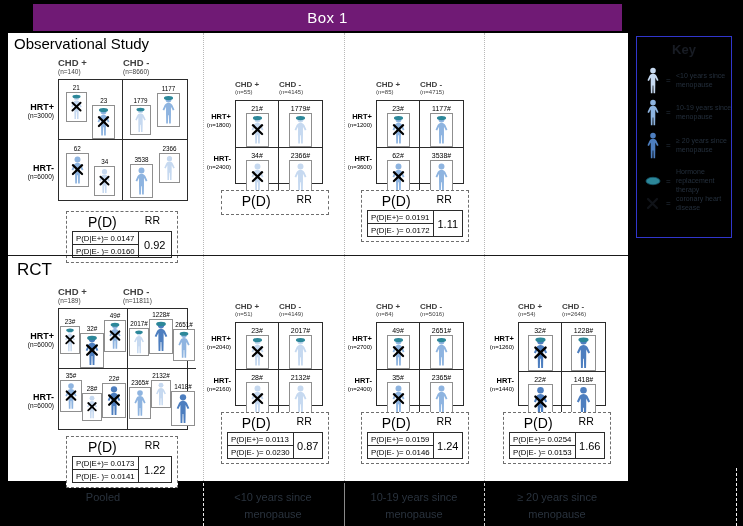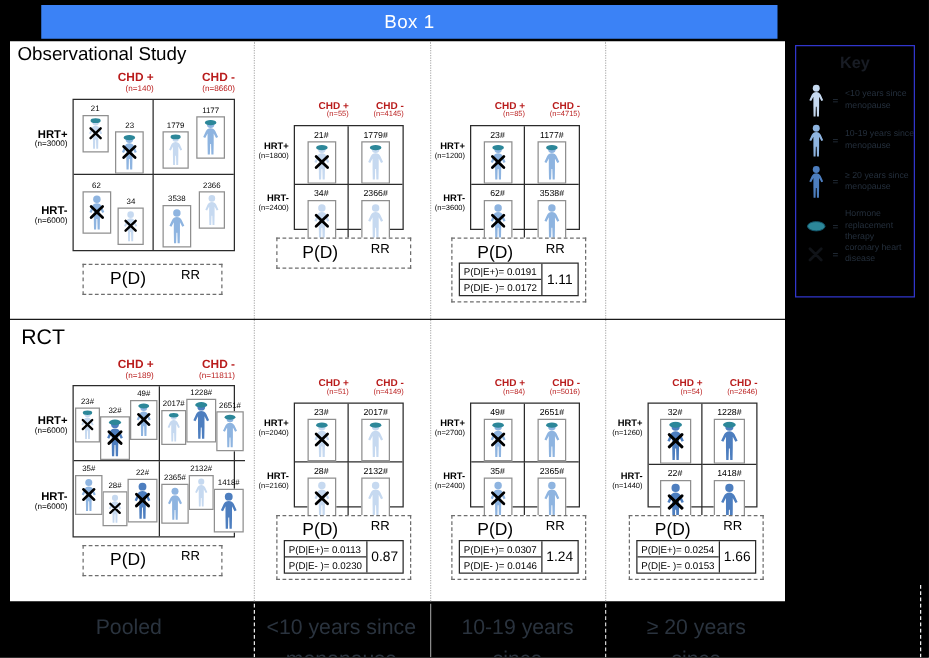--- a/index.html
+++ b/index.html
@@ -1,18 +1,18 @@
 <!DOCTYPE html>
 <html><head>
 <meta charset="utf-8">
 <style>
   *{margin:0;padding:0;box-sizing:border-box}
   html,body{background:#000}
   .stage{position:relative;width:743px;height:526px;background:#000;font-family:"Liberation Sans",sans-serif;overflow:hidden}
-  .titlebar{position:absolute;left:33px;top:4px;width:589px;height:27px;background:#3b82f6;display:flex;align-items:center;justify-content:center}
+  .titlebar{position:absolute;left:33px;top:4px;width:589px;height:27px;background:#701a75;display:flex;align-items:center;justify-content:center}
   .titlebar span{color:#fff;font-size:15px;letter-spacing:.4px}
   .main{position:absolute;left:8px;top:33px;width:620px;height:448px;background:#fff}
   .hdiv{position:absolute;left:0;top:222px;width:620px;height:1px;background:#1a1a1a}
   .vdot{position:absolute;top:0;height:448px;width:0;border-left:1px dotted #b8b8b8}
   .section{position:absolute;left:0;width:620px}
   #sec0{top:0;height:222px}
   #sec1{top:223px;height:225px}
   .sec-title{position:absolute;color:#000}
   #sec0 .sec-title{left:6px;top:2px;font-size:15px}
   #sec1 .sec-title{left:9px;top:4px;font-size:17px}
@@ -21,21 +21,21 @@
   .gc{display:flex;align-items:flex-start;padding-top:2px}
   .gc.c0{border-right:1.2px solid #2b2b2b}
   .gc.r0{border-bottom:1.2px solid #2b2b2b}
   .gc.multi{justify-content:space-evenly;padding-left:1px;padding-right:1px}
   .gc.one{justify-content:center;padding-top:4px}
   .fig{display:flex;flex-direction:column;align-items:center}
   .cnt{color:#000;margin-bottom:1px;white-space:nowrap}
   .pp .cnt{font-size:6.3px}
   .ps .cnt{font-size:7px}
   .fbox{border:1px solid #8f8f8f;padding:1px 2px;background:#fff;display:flex;align-items:flex-end;justify-content:center}
-  .colhead{position:absolute;text-align:right;color:#b91c1c}
+  .colhead{position:absolute;text-align:left;color:#404040}
   .colhead .cl{font-weight:600}
   .pp .colhead .cl{font-size:9.5px}
   .pp .colhead .cn{font-size:6.5px}
   .ps .colhead .cl{font-size:8px}
   .ps .colhead .cn{font-size:6px}
   .rowlab{position:absolute;text-align:right;color:#000;line-height:1.15}
   .pp .rowlab .rl{font-size:9px;font-weight:600}
   .pp .rowlab .rn{font-size:6.5px}
   .ps .rowlab .rl{font-size:7.5px;font-weight:600}
   .ps .rowlab .rn{font-size:6px}
@@ -47,21 +47,21 @@
   .pdt-left{flex:1.55;border-right:1.2px solid #2b2b2b}
   .pdt-row{font-size:7.8px;padding:1.5px 3px;white-space:nowrap;color:#000}
   .pdt-row.first{border-bottom:1.1px solid #2b2b2b}
   .pdt-rr{flex:1;display:flex;align-items:center;justify-content:center;font-size:11px;color:#000}
   .legend{position:absolute;left:636px;top:36px;width:96px;height:202px;border:1.5px solid #3136cc;background:#000}
   .legend-title{position:absolute;top:5px;left:0;right:0;text-align:center;font-size:13px;font-weight:bold;color:#181c24}
   .litem{position:absolute;left:5px;display:flex;align-items:center;gap:3px}
   .l-ic{width:21px;display:flex;justify-content:center;align-items:center}
   .l-eq{font-size:8px;color:#293442;width:7px}
   .l-tx{font-size:7px;line-height:1.25;color:#242f3c;width:58px}
-  .fcap{position:absolute;text-align:center;font-size:17px;line-height:1.5;color:#2a333e;transform:translateX(-50%)}
+  .fcap{position:absolute;text-align:center;font-size:11px;line-height:1.5;color:#2a333e;transform:translateX(-50%)}
   .vsep{position:absolute;top:483px;height:43px;width:0}
   .vsep.s0{left:203px;border-left:1px dashed #e8e8e8}
   .vsep.s1{left:344px;border-left:1px solid #8a8a8a}
   .vsep.s2{left:484px;border-left:1px dashed #cfcfcf}
   .vsep.s3{left:736px;top:468px;height:58px;border-left:1px dashed #f0f0f0}
 </style>
 </head>
 <body>
 
 <div class="stage">
@@ -179,20 +179,27 @@
                   </svg>
                 </div>
               </div>
             </div>
           </div>
           <div class="pdt" style="left: 58px; top: 178px; width: 112px;">
             <div class="pdt-head">
               <div class="ph">P(D)</div>
               <div class="rh">RR</div>
             </div>
+            <div class="pdt-body">
+              <div class="pdt-left">
+                <div class="pdt-row first">P(D|E+)= 0.0147</div>
+                <div class="pdt-row">P(D|E- )= 0.0160</div>
+              </div>
+              <div class="pdt-rr">0.92</div>
+            </div>
           </div>
         </div>
         <div class="panel ps" style="left: 195px; width: 141px;">
           <div class="colhead" style="left: 32px; width: 44px; top: 47px;">
             <div class="cl">CHD +</div>
             <div class="cn">(n=55)</div>
           </div>
           <div class="colhead" style="left: 76px; width: 44px; top: 47px;">
             <div class="cl">CHD -</div>
             <div class="cn">(n=4145)</div>
@@ -492,20 +499,27 @@
                   </svg>
                 </div>
               </div>
             </div>
           </div>
           <div class="pdt" style="left: 58px; top: 180px; width: 112px;">
             <div class="pdt-head">
               <div class="ph">P(D)</div>
               <div class="rh">RR</div>
             </div>
+            <div class="pdt-body">
+              <div class="pdt-left">
+                <div class="pdt-row first">P(D|E+)= 0.0173</div>
+                <div class="pdt-row">P(D|E- )= 0.0141</div>
+              </div>
+              <div class="pdt-rr">1.22</div>
+            </div>
           </div>
         </div>
         <div class="panel ps" style="left: 195px; width: 141px;">
           <div class="colhead" style="left: 32px; width: 44px; top: 46px;">
             <div class="cl">CHD +</div>
             <div class="cn">(n=51)</div>
           </div>
           <div class="colhead" style="left: 76px; width: 44px; top: 46px;">
             <div class="cl">CHD -</div>
             <div class="cn">(n=4149)</div>
@@ -649,21 +663,21 @@
               </div>
             </div>
           </div>
           <div class="pdt" style="left: 17px; top: 156px; width: 108px;">
             <div class="pdt-head">
               <div class="ph">P(D)</div>
               <div class="rh">RR</div>
             </div>
             <div class="pdt-body">
               <div class="pdt-left">
-                <div class="pdt-row first">P(D|E+)= 0.0307</div>
+                <div class="pdt-row first">P(D|E+)= 0.0159</div>
                 <div class="pdt-row">P(D|E- )= 0.0146</div>
               </div>
               <div class="pdt-rr">1.24</div>
             </div>
           </div>
         </div>
         <div class="panel ps" style="left: 476px; width: 144px;">
           <div class="colhead" style="left: 34px; width: 44px; top: 46px;">
             <div class="cl">CHD +</div>
             <div class="cn">(n=54)</div>

